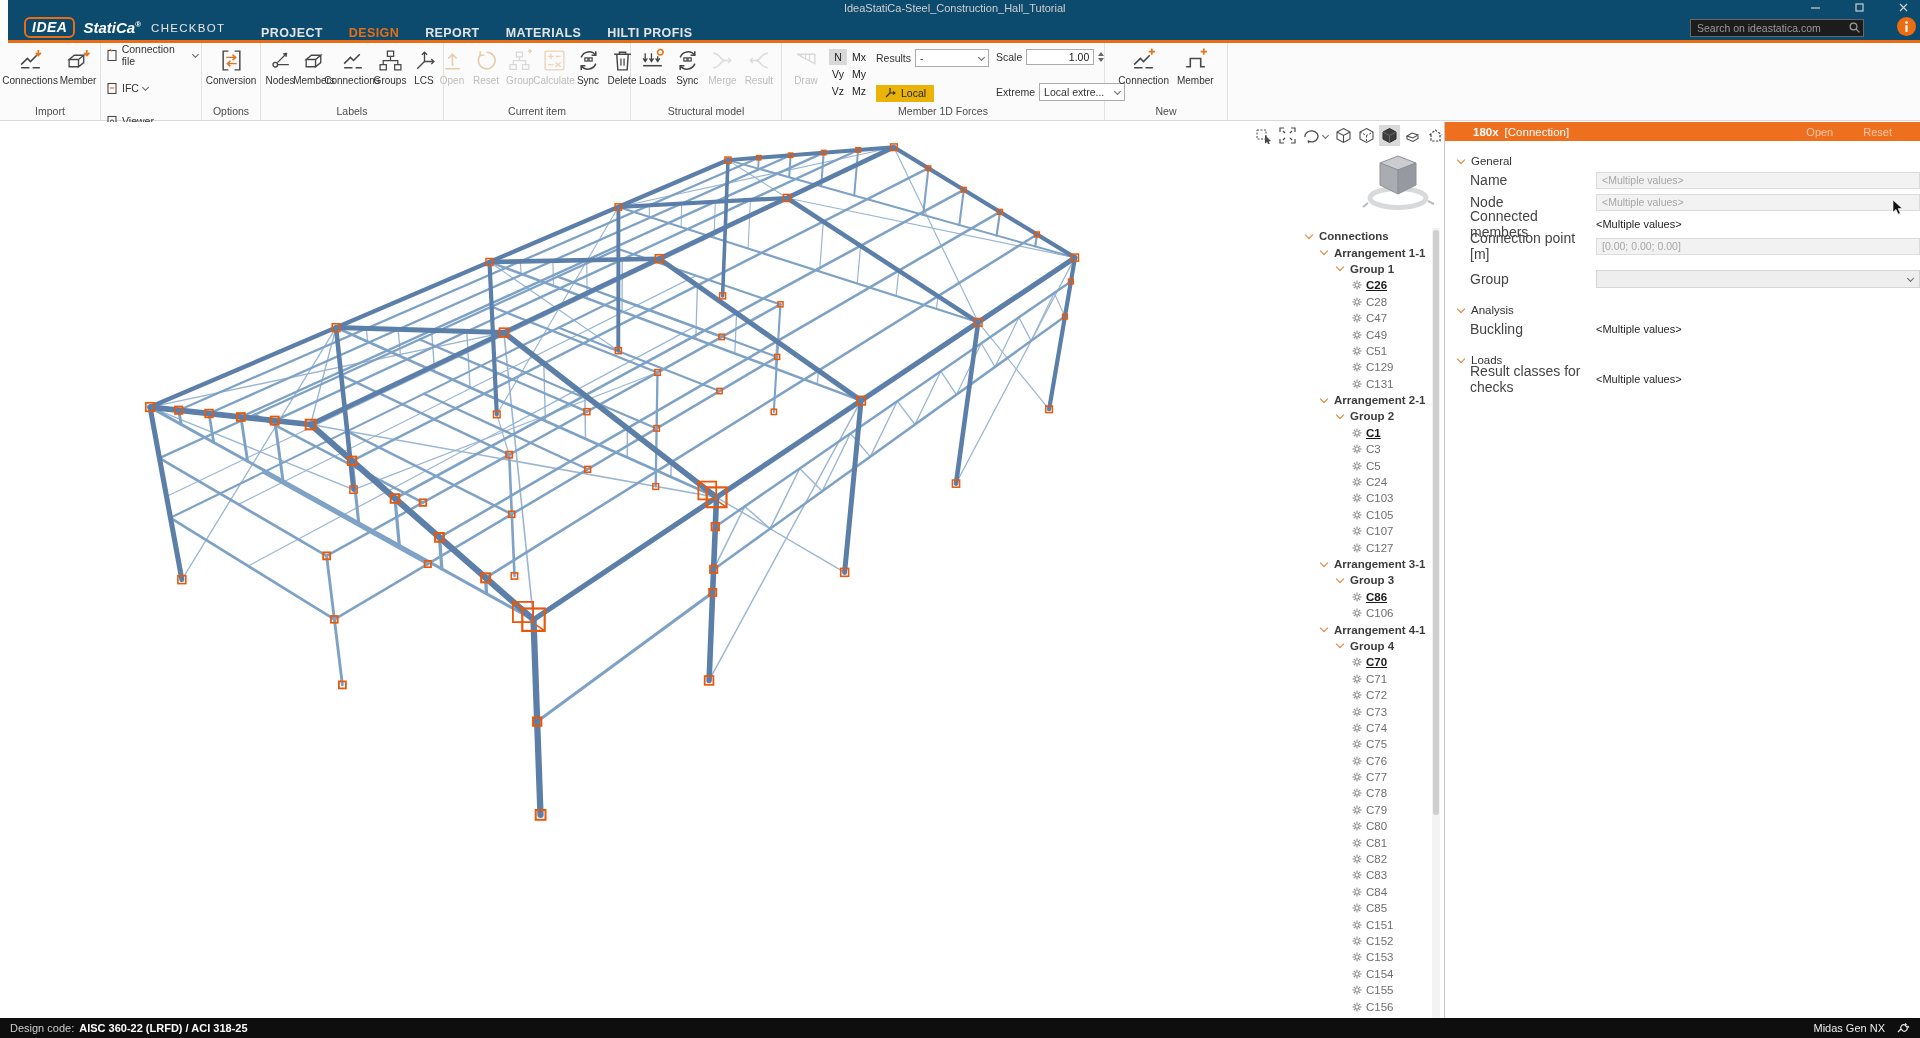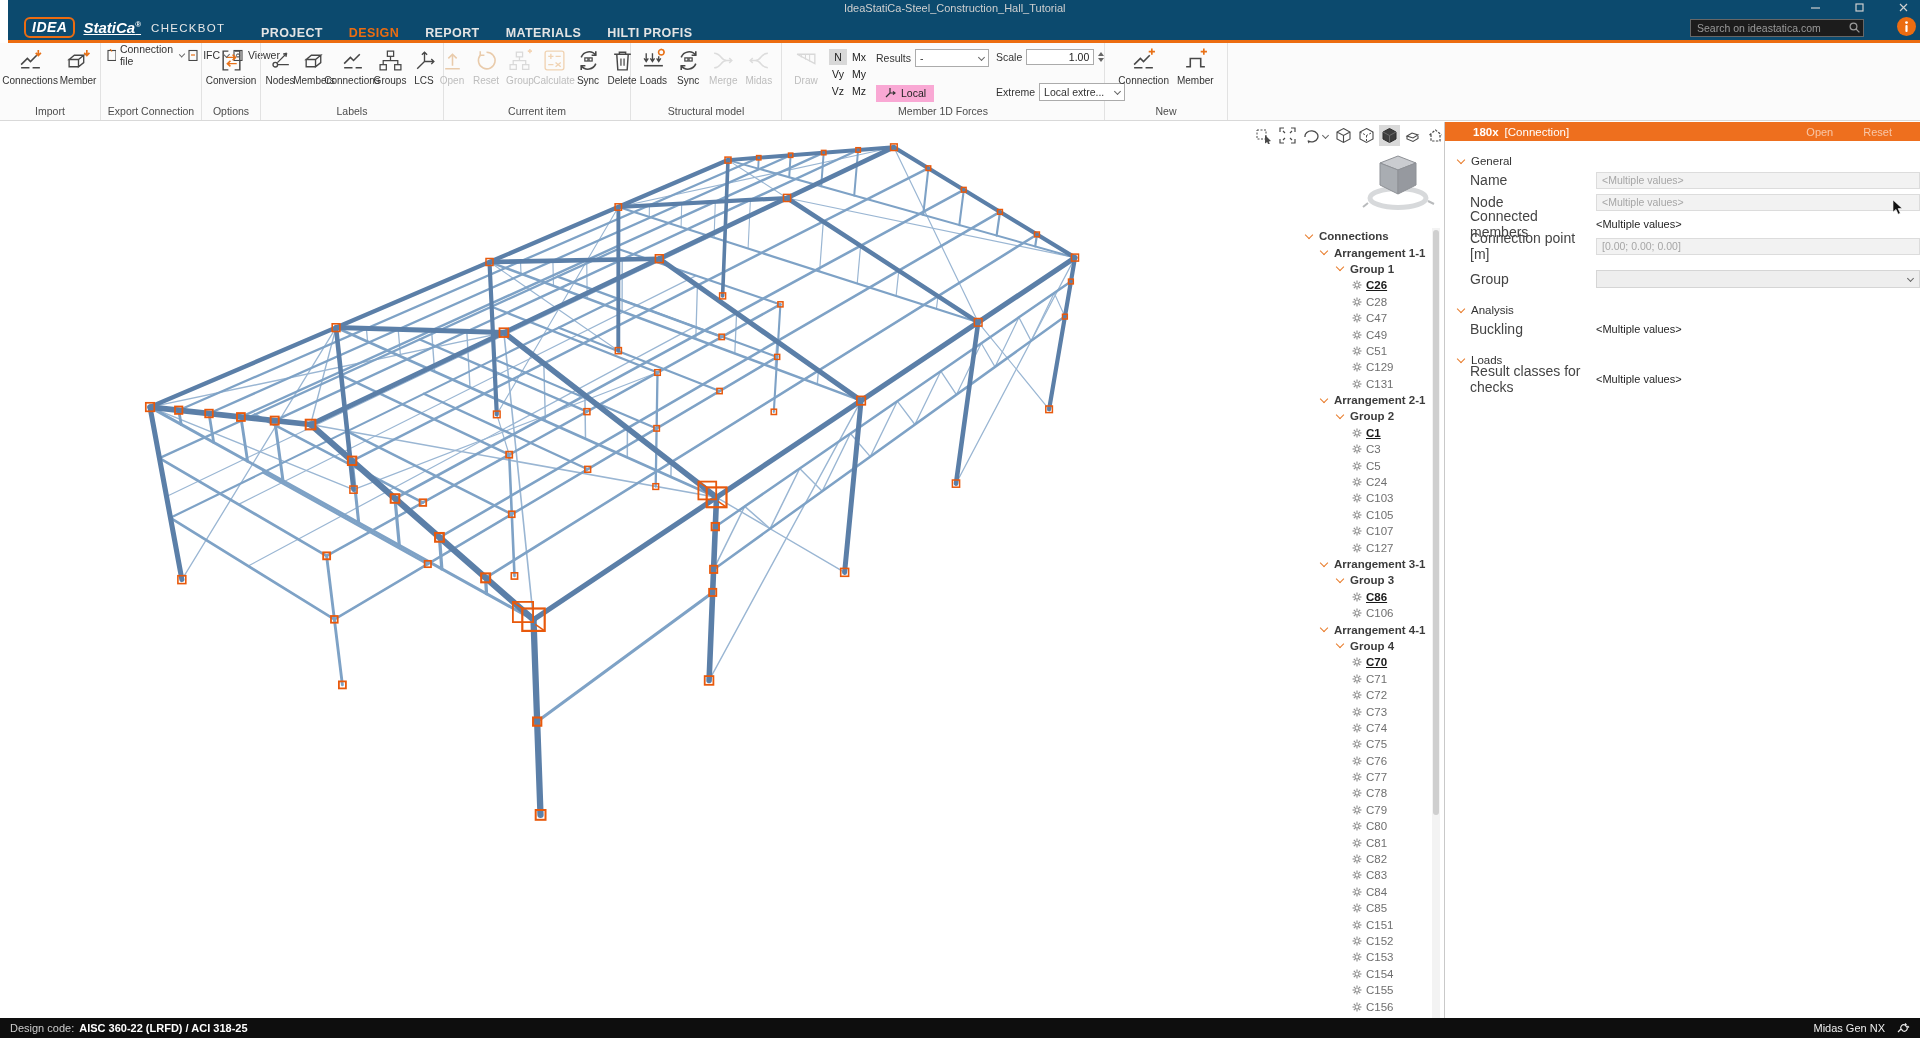--- a/index.html
+++ b/index.html
@@ -8,21 +8,21 @@
   .app{position:absolute;inset:0;}
   
   .tophdr{position:absolute;left:8px;top:0;width:1920px;height:40px;background:#0c4a6e;border-bottom:3px solid var(--accent,#ec6c11);box-sizing:content-box;}
   .titleline{position:absolute;left:0;top:0;width:100%;height:14px;}
   .wintitle{position:absolute;left:50%;transform:translateX(-56%);top:2px;font-size:11px;color:#cfcfcf;white-space:nowrap;}
   .winbtns{position:absolute;right:6px;top:0;display:flex;gap:6px;}
   .winbtn{width:38px;height:15px;display:flex;align-items:center;justify-content:center;cursor:pointer;}
   
   .logo{position:absolute;left:16px;top:17px;display:flex;align-items:center;gap:8px;}
   .logobox{border:2px solid var(--accent,#ec6c11);border-radius:6px;padding:0 6px 1px;font-style:italic;font-weight:700;font-size:14px;color:#fff;letter-spacing:.5px;}
-  .statica{font-size:15px;font-weight:700;font-style:italic;color:#fff;text-decoration:underline;}
+  .statica{font-size:15px;font-weight:700;font-style:italic;color:#fff;}
   .statica sup{font-size:8px;font-style:normal;}
   .product{font-size:11.5px;color:#e8e8e8;letter-spacing:1.3px;margin-left:2px;}
   .tabs{position:absolute;left:253px;top:0;height:40px;display:flex;gap:26px;align-items:flex-end;padding-bottom:6px;}
   .tab{font-size:12.5px;font-weight:700;letter-spacing:.4px;color:#e4e4e4;cursor:pointer;position:relative;}
   .tab.active{color:var(--accent,#ec6c11);}
   .tab.active::after{content:"";position:absolute;left:-8px;right:-8px;bottom:-9px;height:5px;background:var(--accent,#ec6c11);}
   .searchwrap{position:absolute;right:64px;top:19px;display:flex;align-items:center;}
   .search{width:148px;height:16px;background:#1c1c1c;border:1px solid #676767;color:#bbb;font-size:10.5px;padding:0 18px 0 6px;font-family:inherit;}
   .search::placeholder{color:#9a9a9a;}
   .mag{position:absolute;right:4px;top:3px;}
@@ -30,32 +30,32 @@
   
   .ribbon{position:absolute;left:0;top:43px;width:1920px;height:78px;background:#fbfbfb;border-bottom:1px solid #d9d9d9;display:flex;box-sizing:border-box;}
   .rgroup{border-right:1px solid #e2e2e2;display:flex;flex-direction:column;flex:none;}
   .rbody{flex:1;display:flex;align-items:flex-start;justify-content:center;padding:2px 3px 0;gap:2px;}
   .rgl{text-align:center;font-size:10.5px;color:#4c4c4c;padding:0 2px 3px;white-space:nowrap;}
   .rbtn{display:flex;flex-direction:column;align-items:center;gap:3px;padding:3px 3px 1px;cursor:pointer;min-width:26px;}
   .rbtn svg{width:25px;height:25px;flex:none;}
   .rlb{font-size:10px;color:#333;white-space:nowrap;line-height:1;}
   .rbtn.dis{cursor:default;}
   .rbtn.dis .rlb{color:#bdbdbd;}
-  .xrows{display:flex;flex-direction:row;gap:4px;padding-top:3px;}
+  .xrows{display:flex;flex-direction:column;gap:19px;padding-top:3px;}
   .xrow{display:flex;align-items:center;gap:4px;font-size:10.5px;color:#333;cursor:pointer;height:14px;}
   .cvd{display:inline-block;width:4px;height:4px;border-right:1.4px solid #666;border-bottom:1.4px solid #666;transform:rotate(45deg);margin-bottom:2px;}
   .fwrap{display:flex;gap:7px;padding:2px 8px 0;}
   .fgrid{display:grid;grid-template-columns:18px 20px;grid-auto-rows:16px;column-gap:2px;row-gap:1px;margin-top:4px;}
   .ftog{font-size:10.5px;color:#222;display:flex;align-items:center;justify-content:center;cursor:pointer;}
   .ftog.on{background:#d8d8d8;}
   .fcol{display:flex;flex-direction:column;gap:18px;padding-top:4px;}
   .frow{display:flex;align-items:center;gap:4px;}
   .flab{font-size:10.5px;color:#333;white-space:nowrap;}
   .fsel{height:16px;background:#fff;border:1px solid #ababab;display:flex;align-items:center;justify-content:space-between;padding:0 4px;font-size:10.5px;color:#333;cursor:pointer;}
-  .flocal{display:inline-flex;align-items:center;gap:5px;background:#f9a8d4;padding:2px 8px 3px;font-size:10.5px;color:#222;cursor:pointer;width:fit-content;}
+  .flocal{display:inline-flex;align-items:center;gap:5px;background:#eab308;padding:2px 8px 3px;font-size:10.5px;color:#222;cursor:pointer;width:fit-content;}
   .fnum{width:58px;height:14px;border:1px solid #ababab;font-size:10.5px;text-align:right;padding:0 4px;font-family:inherit;color:#222;}
   .spin{display:inline-flex;flex-direction:column;gap:2px;cursor:pointer;}
   .spin i{width:0;height:0;border-left:3.5px solid transparent;border-right:3.5px solid transparent;}
   .spin .up{border-bottom:4px solid #666;}
   .spin .dn{border-top:4px solid #666;}
   .rfill{flex:1;}
   
   .viewport{position:absolute;left:0;top:122px;width:1445px;height:896px;background:#fff;overflow:hidden;border-right:1px solid #c9c9c9;box-sizing:border-box;}
   .vtb{position:absolute;left:1254px;top:3px;display:flex;gap:2px;align-items:center;}
   .vtbtn{width:21px;height:21px;display:flex;align-items:center;justify-content:center;cursor:pointer;}
@@ -329,21 +329,21 @@
         <div class="rbtn dis">
           <svg viewBox="0 0 24 24">
               <path d="M3 5 C10 5 9 12 15 12 M3 19 C10 19 9 12 15 12 M15 12 h5 m-2.5-2.5 L20 12 l-2.5 2.5" fill="none" stroke="#dcdcdc" stroke-width="1.4"></path>
             </svg>
           <span class="rlb">Merge</span>
         </div>
         <div class="rbtn dis">
           <svg viewBox="0 0 24 24">
               <path d="M21 5 C14 5 15 12 9 12 M21 19 C14 19 15 12 9 12 M9 12 H4 m2.5-2.5 L4 12 l2.5 2.5" fill="none" stroke="#dcdcdc" stroke-width="1.4"></path>
             </svg>
-          <span class="rlb">Midas</span>
+          <span class="rlb">Result</span>
         </div>
       </div>
       <div class="rgl">Structural model</div>
     </div>
 
     <div class="rgroup" style="width:322px">
       <div class="fwrap">
         <div class="rbtn dis">
           <svg viewBox="0 0 24 24">
               <path d="M3 6 H20 L20 15 Z" fill="none" stroke="#d8d8d8" stroke-width="1.3"></path>

